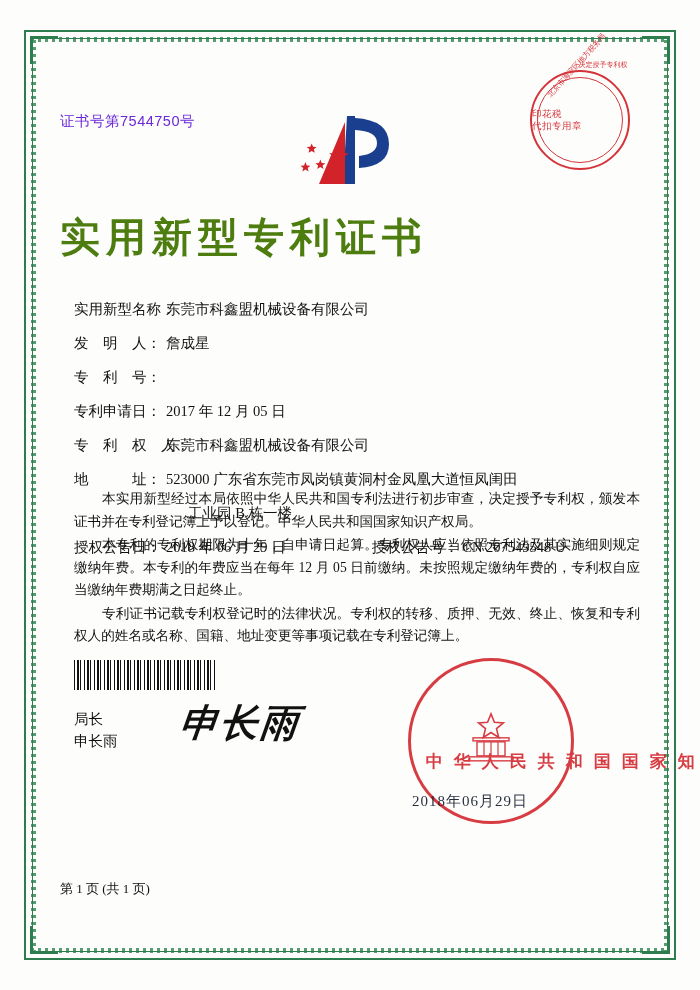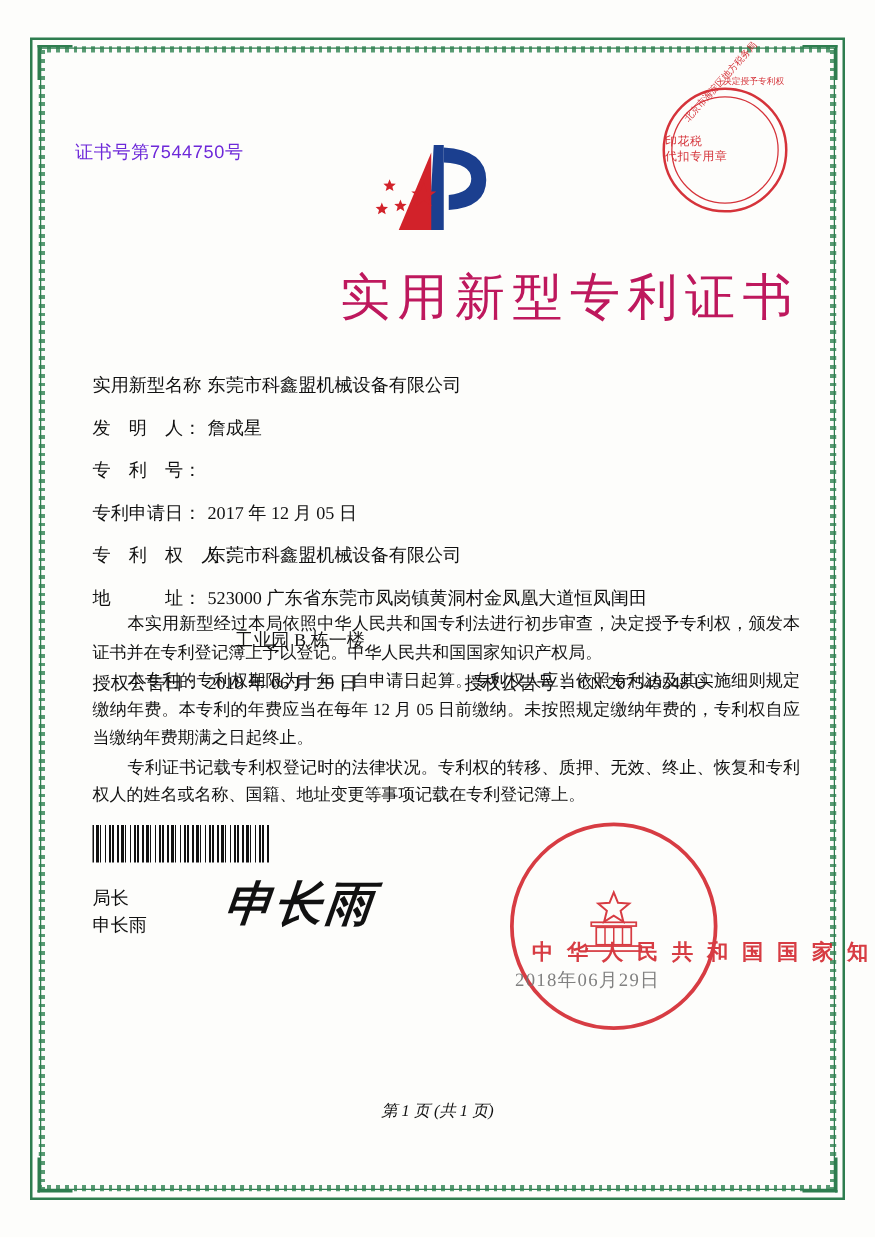--- a/index.html
+++ b/index.html
@@ -121,25 +121,25 @@
     text-align: left;
     font-size: 9.5px;
     line-height: 12px;
     letter-spacing: .5px;
   }
 
   .title {
     position: absolute;
     left: 0; top: 150px;
     width: 580px;
-    text-align: right;
+    text-align: left;
     font-size: 40px;
-    font-weight: normal;
+    font-weight: bold;
     letter-spacing: 6px;
-    color: #be185d;
+    color: #4d7c0f;
     font-family: "DejaVu Serif", "Liberation Serif", serif;
   }
 
   .fields {
     position: absolute;
     left: 14px; top: 232px;
     width: 566px;
     font-size: 14.5px;
     line-height: 34px;
   }
@@ -236,35 +236,33 @@
     font-family: "DejaVu Serif", serif;
   }
   .seal-main .star-emblem {
     position: absolute;
     left: 50%; top: 50%;
     transform: translate(-50%, -54%);
     width: 64px; height: 54px;
   }
   .seal-date {
     position: absolute;
-    left: 352px; top: 715px;
+    left: 352px; top: 732px;
     font-size: 15px;
-    color: #737373;
+    color: #0f172a;
     letter-spacing: 1px;
     opacity: .9;
     font-family: "Liberation Serif", serif;
   }
 
   .page-no {
     position: absolute;
     left: 0; top: 820px;
     width: 580px;
-    text-align: center;
     font-size: 13px;
-    font-style: italic;
   }
 </style>
 </head>
 <body>
 
 <div class="page">
 
   <div class="frame-outer"></div>
   <div class="frame-pattern"></div>
   <div class="frame-inner"></div>

